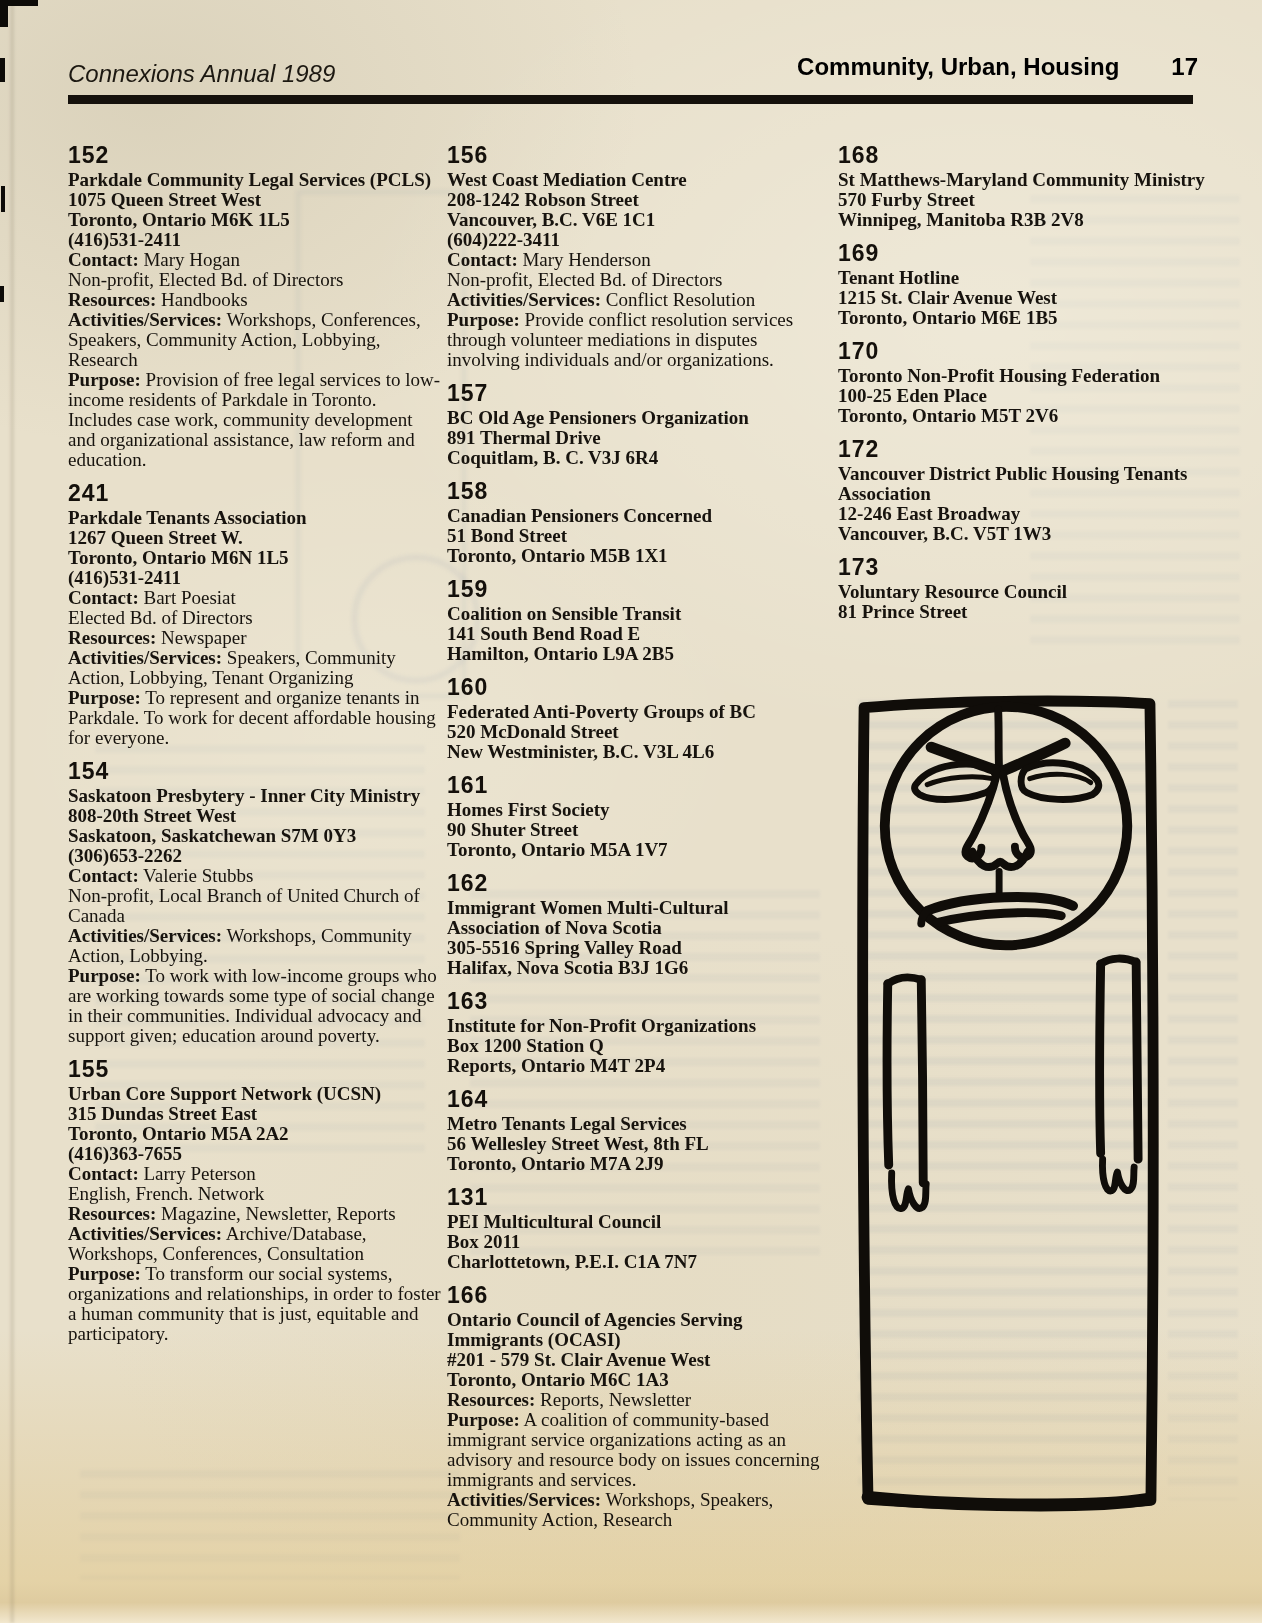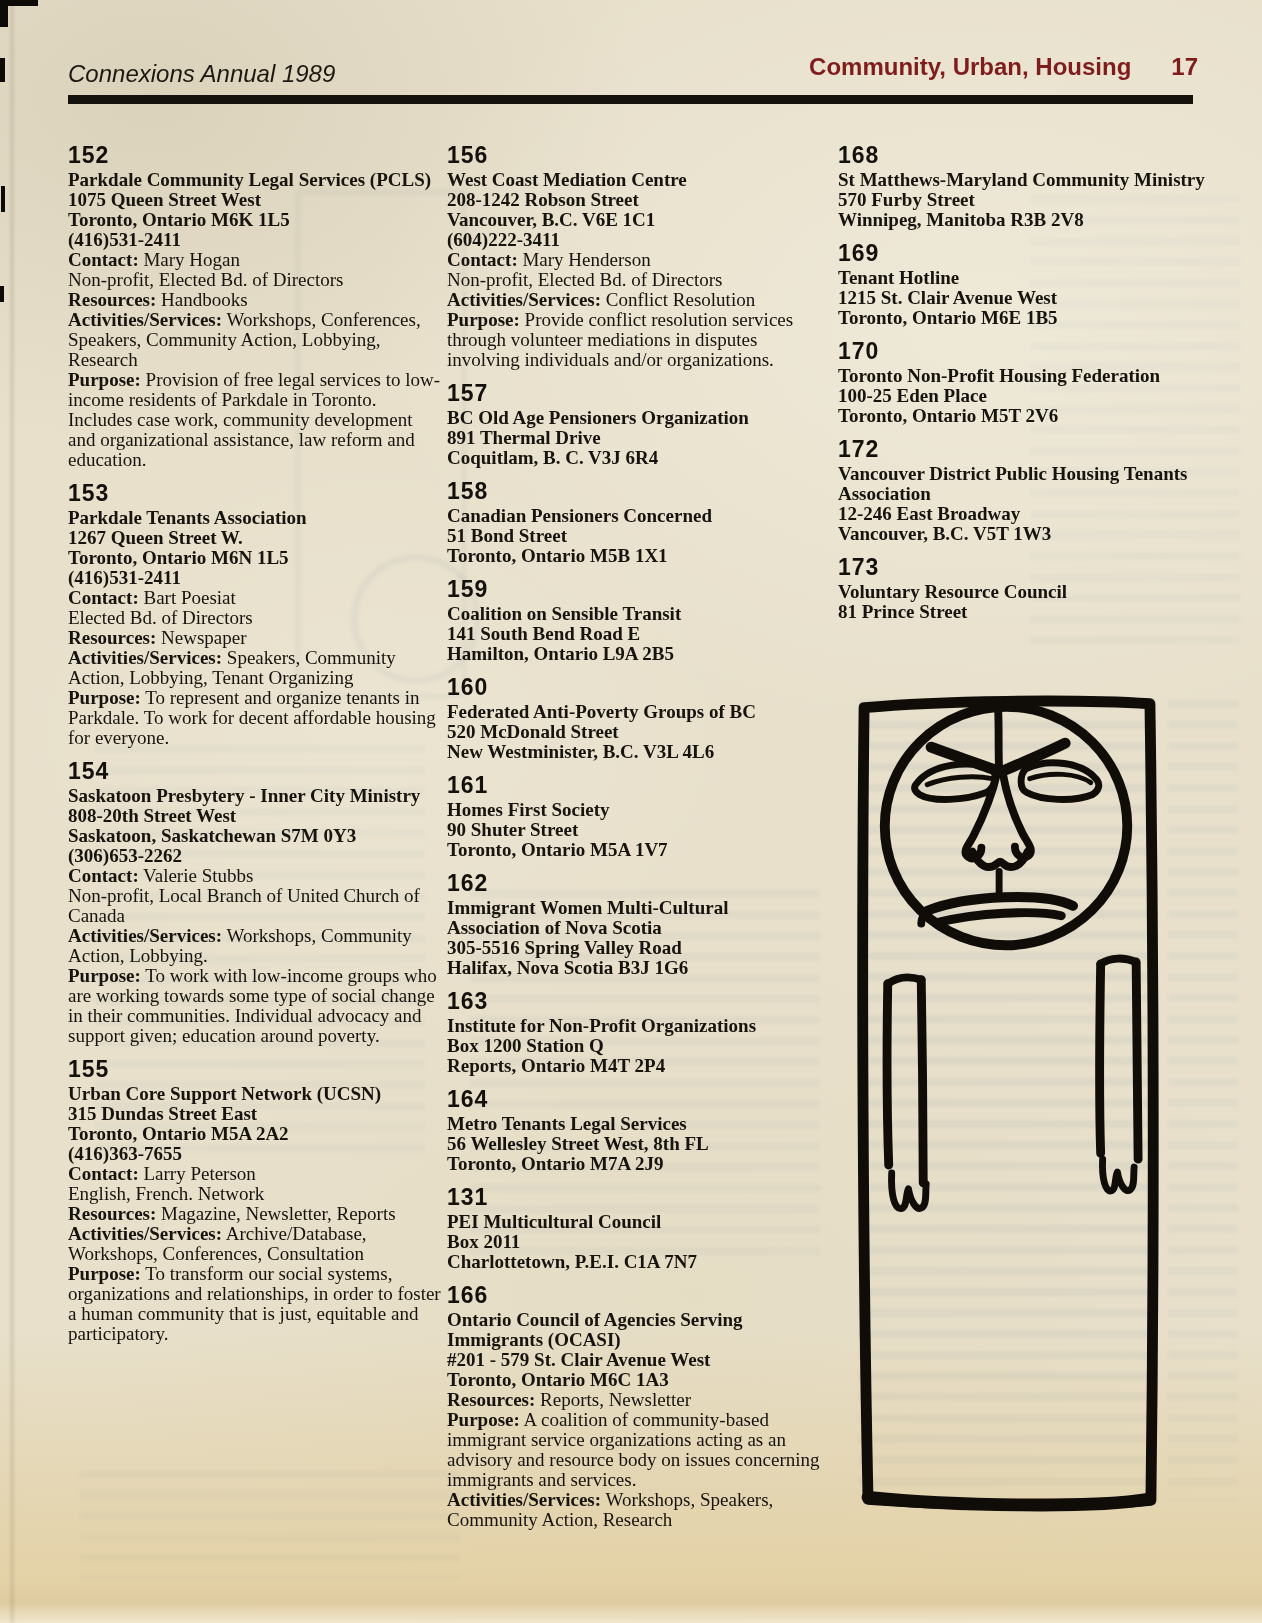--- a/index.html
+++ b/index.html
@@ -16,22 +16,22 @@
     background:linear-gradient(180deg, rgba(223,196,134,0) 0%, rgba(221,192,126,0.30) 55%,
       rgba(224,196,130,0.50) 86%, rgba(213,183,117,0.50) 93%, rgba(244,233,207,0.85) 100%);}
   
   .ghost{position:absolute;pointer-events:none;filter:blur(1.4px);
     background:repeating-linear-gradient(180deg, rgba(116,136,162,0.16) 0px, rgba(116,136,162,0.16) 8px,
       rgba(116,136,162,0) 8px, rgba(116,136,162,0) 21px);}
   .gbox{position:absolute;pointer-events:none;filter:blur(2px);border:4px solid rgba(120,140,168,0.12);}
   .gcircle{position:absolute;pointer-events:none;filter:blur(2px);border:5px solid rgba(120,140,168,0.13);border-radius:50%;}
   
   .hleft{position:absolute;left:68px;top:60px;font:italic 24px/28px "Liberation Sans",sans-serif;color:#1c1811;}
-  .hright{position:absolute;top:52px;right:64px;display:flex;gap:40px;
-          font:bold 24px/30px "Liberation Sans",sans-serif;color:#7f1d1d;}
+  .hright{position:absolute;top:52px;right:64px;display:flex;gap:52px;
+          font:bold 24px/30px "Liberation Sans",sans-serif;color:#000000;}
   .rule{position:absolute;left:68px;top:95px;width:1125px;height:9px;background:#15110c;}
   
   .col{position:absolute;top:142px;}
   #c1{left:68px;width:374px;}
   #c2{left:447px;width:376px;}
   #c3{left:838px;width:384px;}
   .entry{margin-bottom:10px;}
   .num{font:bold 23px/26px "Liberation Sans",sans-serif;letter-spacing:1px;margin-bottom:2px;color:#14100b;}
   .ln{font:19px/20px "Liberation Serif",serif;color:#17130e;}
   .ln.b{font-weight:bold;}
@@ -76,21 +76,21 @@
         <div class="ln b">1075 Queen Street West</div>
         <div class="ln b">Toronto, Ontario M6K 1L5</div>
         <div class="ln b">(416)531-2411</div>
         <div class="ln"><span class="lb">Contact:</span> Mary Hogan</div>
         <div class="ln">Non-profit, Elected Bd. of Directors</div>
         <div class="ln"><span class="lb">Resources:</span> Handbooks</div>
         <div class="ln"><span class="lb">Activities/Services:</span> Workshops, Conferences, Speakers, Community Action, Lobbying, Research</div>
         <div class="ln"><span class="lb">Purpose:</span> Provision of free legal services to low-income residents of Parkdale in Toronto. Includes case work, community development and organizational assistance, law reform and education.</div>
       </div>
       <div class="entry">
-        <div class="num">153</div>
+        <div class="num">241</div>
         <div class="ln b">Parkdale Tenants Association</div>
         <div class="ln b">1267 Queen Street W.</div>
         <div class="ln b">Toronto, Ontario M6N 1L5</div>
         <div class="ln b">(416)531-2411</div>
         <div class="ln"><span class="lb">Contact:</span> Bart Poesiat</div>
         <div class="ln">Elected Bd. of Directors</div>
         <div class="ln"><span class="lb">Resources:</span> Newspaper</div>
         <div class="ln"><span class="lb">Activities/Services:</span> Speakers, Community Action, Lobbying, Tenant Organizing</div>
         <div class="ln"><span class="lb">Purpose:</span> To represent and organize tenants in Parkdale. To work for decent affordable housing for everyone.</div>
       </div>

